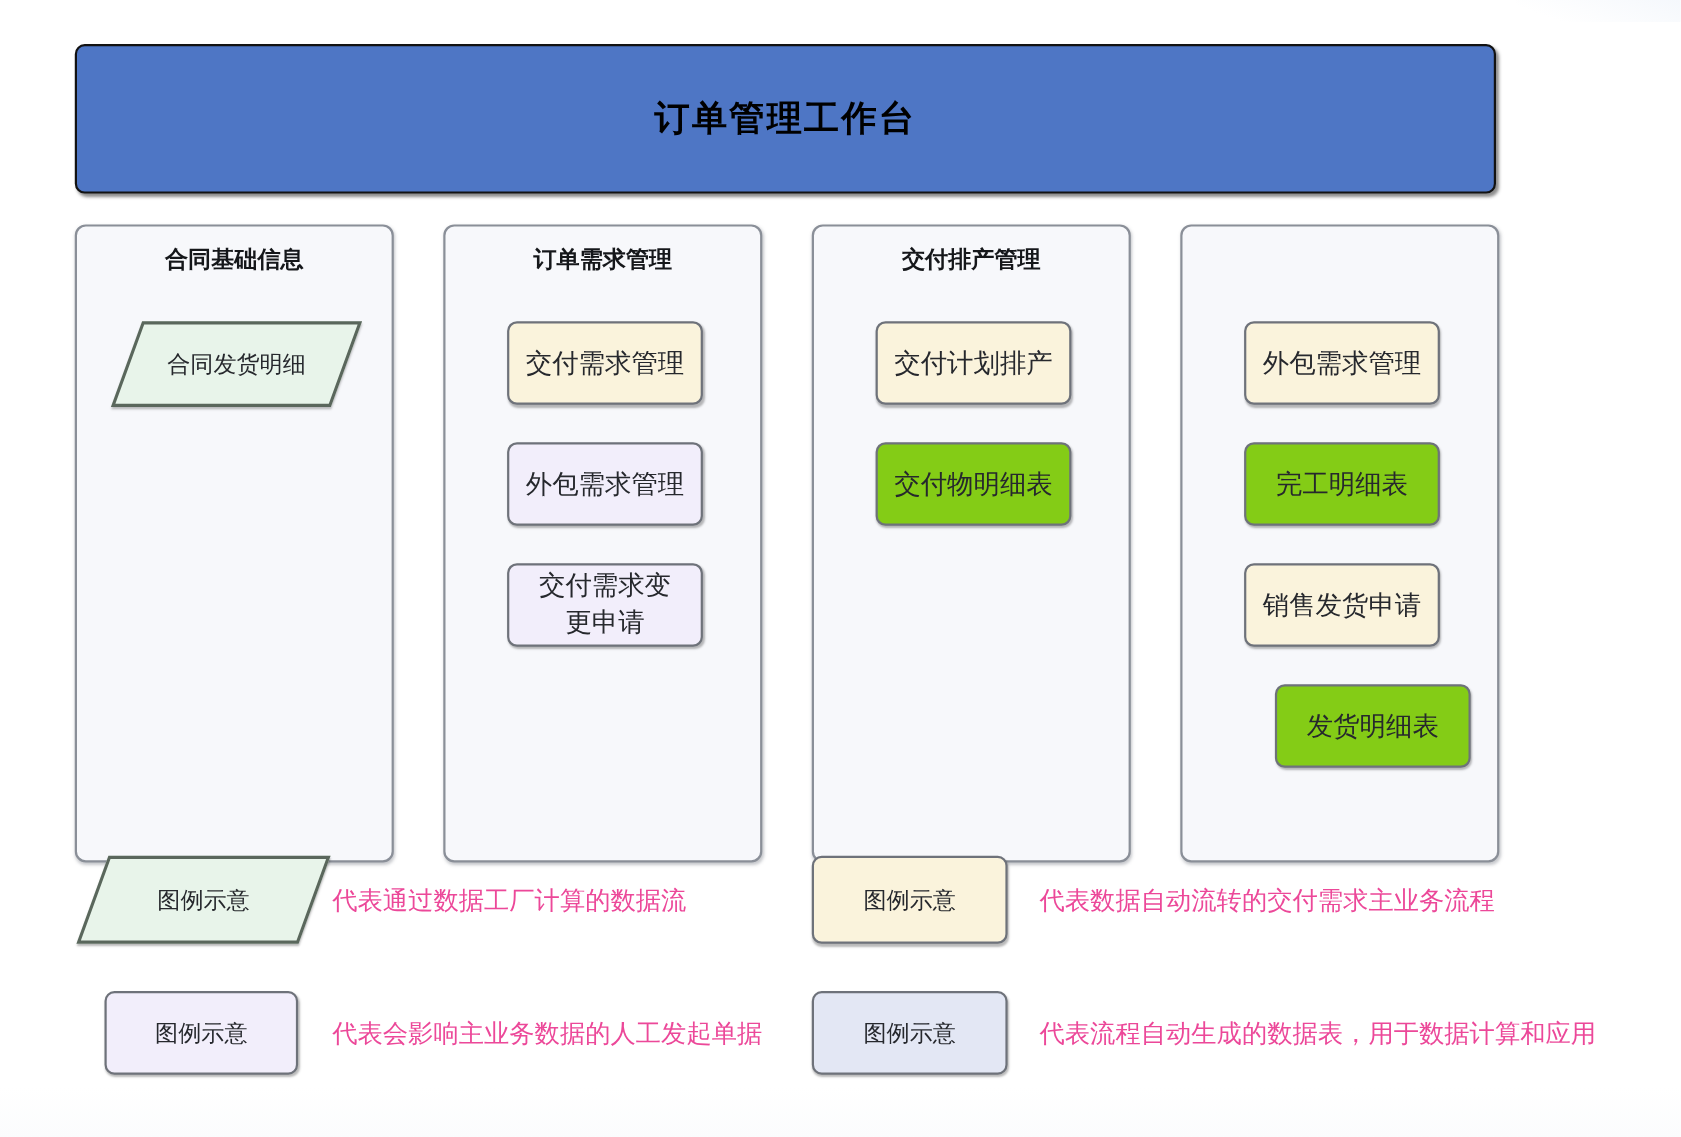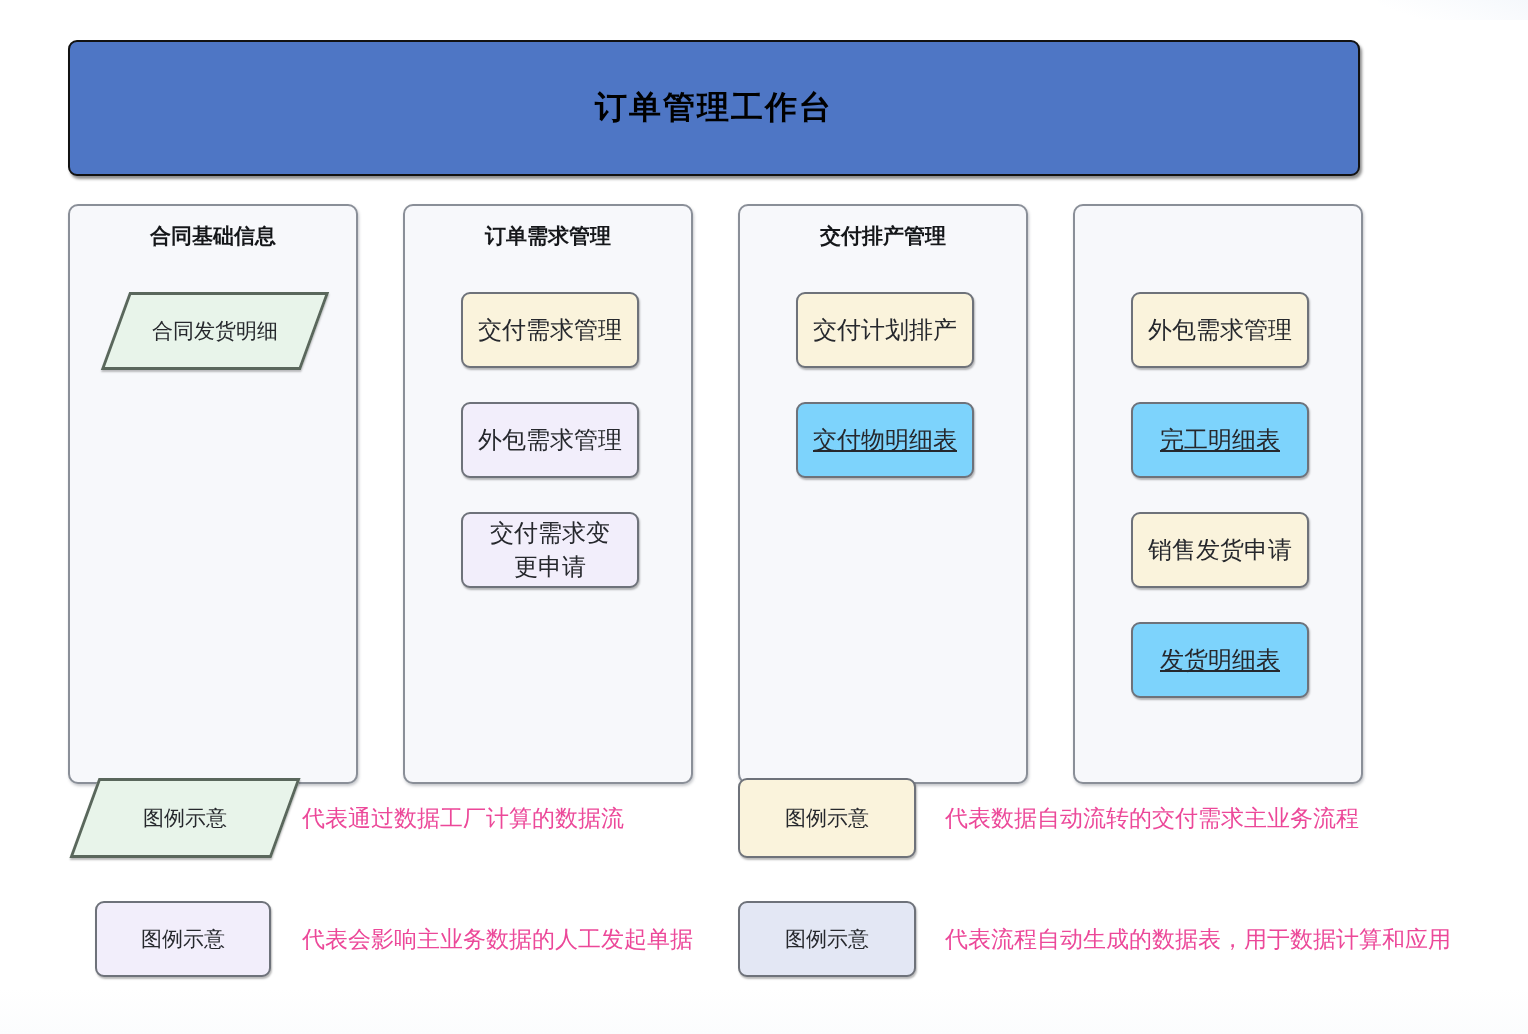--- a/index.html
+++ b/index.html
@@ -27,25 +27,25 @@
   .col-1{left:68px;} .col-2{left:403px;} .col-3{left:738px;} .col-4{left:1073px;}
   .column .col-title{margin-top:16px;text-align:center;font-size:21px;font-weight:bold;color:#15171a;}
 
   
   .node{position:absolute;left:56px;width:178px;height:76px;border-radius:9px;
     border:2.5px solid #6e727a;display:flex;align-items:center;justify-content:center;
     font-size:24px;color:#26282d;box-sizing:border-box;
     box-shadow:1px 2px 2px rgba(0,0,0,0.28);text-align:center;}
   .node span{white-space:nowrap;}
   .node.wrap span{white-space:normal;max-width:132px;line-height:1.4;}
-  .n1{top:86px;} .n2{top:196px;} .n3{top:306px;} .n4{top:416px;}
+  .n1{top:86px;} .n2{top:196px;} .n3{top:306px;} .n4{top:416px;margin-left:28px;}
 
   .type-main{background:#faf3dc;}
   .type-manual{background:#f2eefb;}
-  .type-table{background:#7dd3fc;text-decoration:underline;}
+  .type-table{background:#84cc16;}
 
   
   .para{position:absolute;background:#e8f4ea;border:3px solid #5a675c;
     transform:skewX(-20deg);display:flex;align-items:center;justify-content:center;
     box-sizing:border-box;box-shadow:1px 2px 2px rgba(0,0,0,0.25);}
   .para > span{transform:skewX(20deg);font-size:21px;color:#26282d;white-space:nowrap;}
   .para-col1{left:45px;top:86px;width:200px;height:78px;}
 
   
   .legend-shape{position:absolute;display:flex;align-items:center;justify-content:center;

